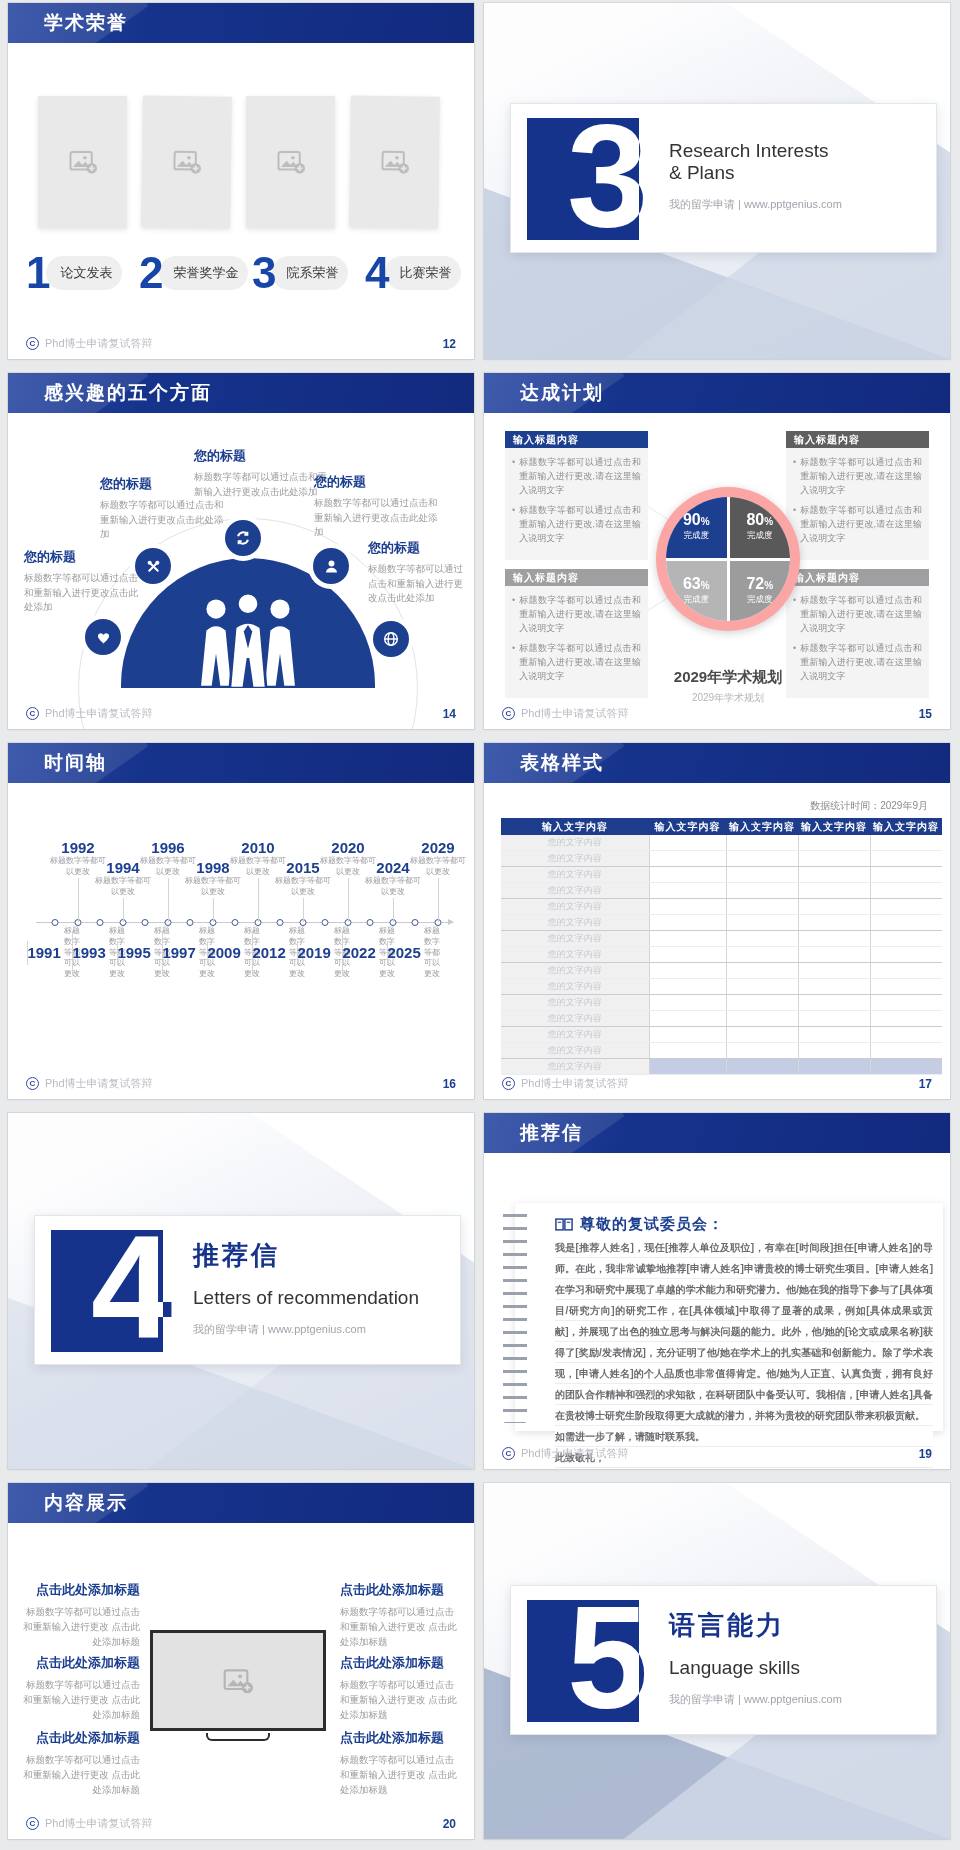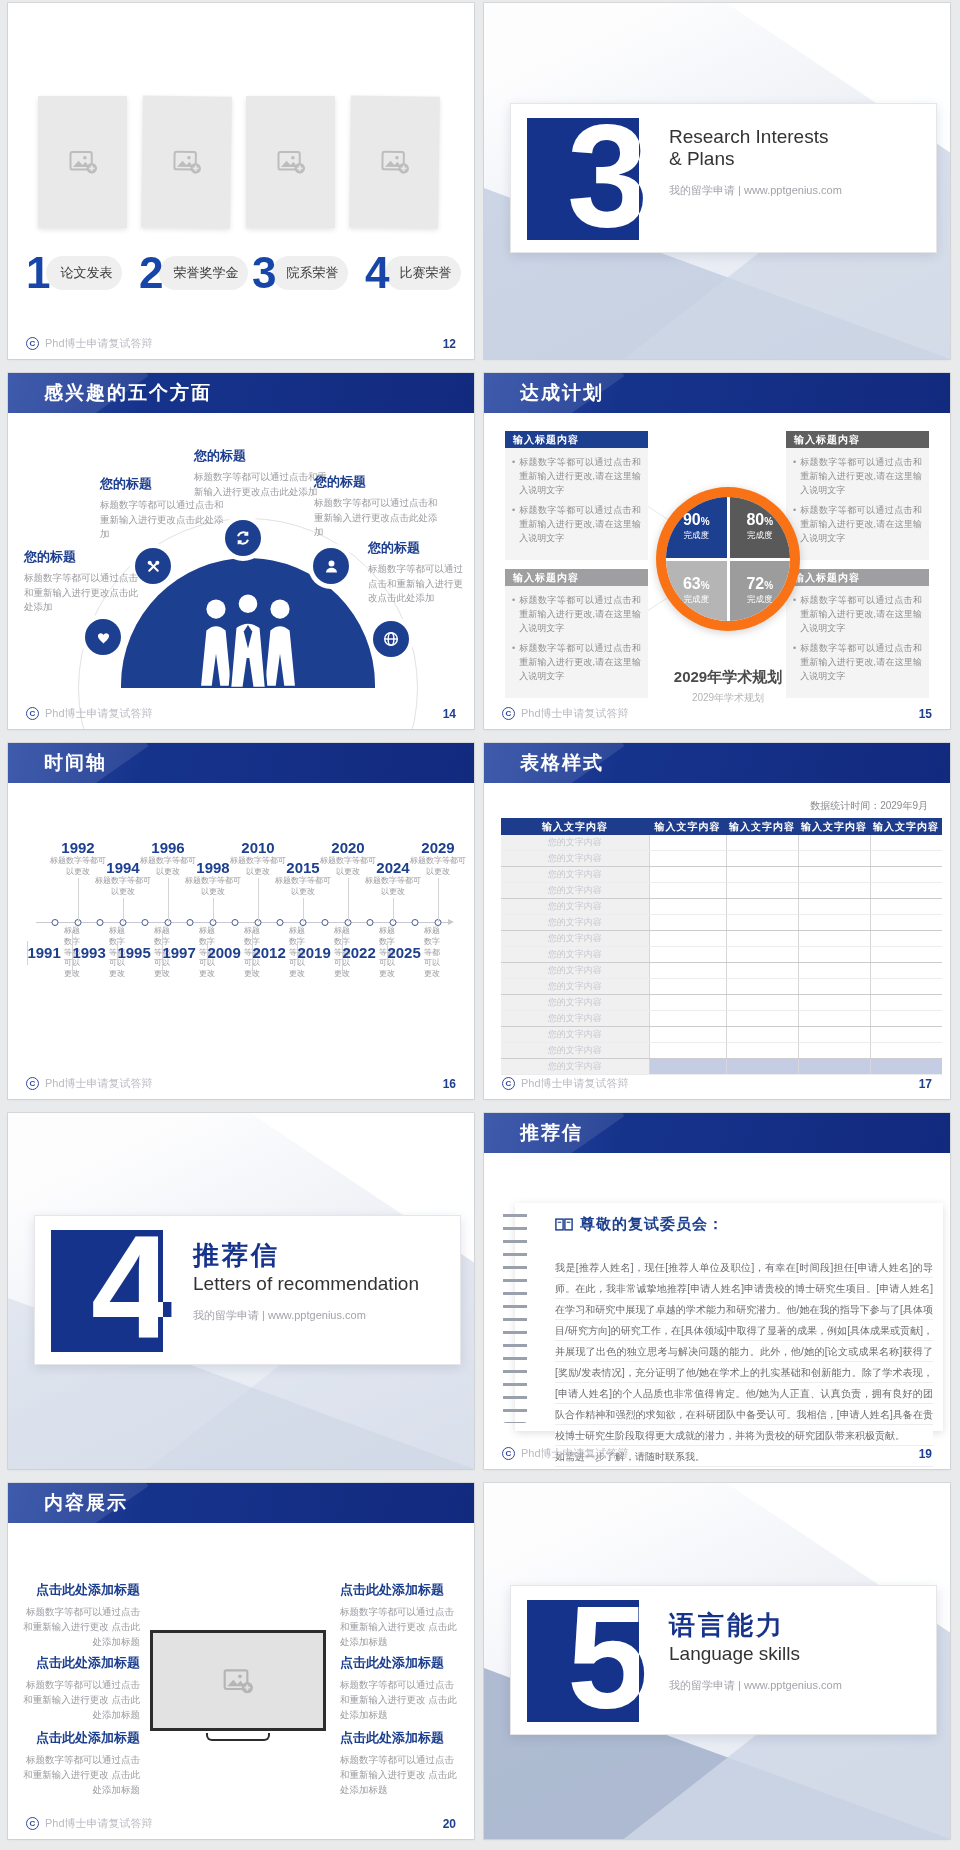--- a/index.html
+++ b/index.html
@@ -43,41 +43,41 @@
           border:1px solid #e6e6e9;box-shadow:0 3px 10px rgba(60,70,110,.14);}
   .numwrap{position:absolute;left:16px;top:14px;width:190px;height:122px;}
   .nsq{position:absolute;left:0;top:0;width:112px;height:122px;background:#16338c;z-index:1;}
   .bn{position:absolute;left:40px;top:0;width:130px;height:122px;font-weight:bold;font-size:146px;
       line-height:116px;letter-spacing:-5px;}
   .bn.blue{color:#16338c;z-index:0;}
   .nclip{position:absolute;left:0;top:0;width:112px;height:122px;overflow:hidden;z-index:2;}
   .nclip .bn{color:#fff;}
   .ban-text{position:absolute;left:158px;top:22px;right:10px;}
   .ban-cn{font-size:26px;font-weight:bold;color:#16338c;letter-spacing:3px;}
-  .ban-en{font-size:19px;color:#333;margin-top:0;line-height:1.15;}
+  .ban-en{font-size:19px;color:#333;margin-top:14px;line-height:1.15;}
   .ban-tag{font-size:11px;color:#a2a3ab;margin-top:13px;}
   
   .asp-block{position:absolute;width:132px;}
   .asp-h{font-size:13px;font-weight:bold;color:#1d3f8f;margin-bottom:5px;}
   .asp-b{font-size:9.5px;color:#9a9aa0;line-height:1.55;}
   .ring{position:absolute;left:70px;top:145px;width:340px;height:340px;border:1px solid #e2e2e6;border-radius:50%;}
   .dome{position:absolute;left:113px;top:185px;width:254px;height:130px;background:#1d3f8f;
         border-radius:254px 254px 0 0;display:flex;justify-content:center;align-items:flex-end;overflow:hidden;}
   .cicon{position:absolute;width:36px;height:36px;background:#1d3f8f;border-radius:50%;
          display:flex;align-items:center;justify-content:center;box-shadow:0 0 0 5px #fff;}
   
   .xline{position:absolute;left:54px;top:185px;width:380px;height:1px;background:#ececec;}
   .xline.a{transform:rotate(33deg);} .xline.b{transform:rotate(-33deg);}
   .pbox{position:absolute;width:143px;font-size:0;}
   .pbox .ph{height:17px;font-size:10px;font-weight:bold;color:#fff;line-height:17px;padding-left:8px;letter-spacing:1px;}
   .pbox .pb{background:#f4f4f4;padding:8px 7px;}
   .ph.blue{background:#1d3f8f;} .ph.dark{background:#5f5f5f;} .ph.gray{background:#9f9fa1;}
   .bullet{display:flex;gap:4px;font-size:9px;color:#8f8f93;line-height:1.55;margin-bottom:6px;text-align:justify;}
   .bullet i{font-style:normal;color:#9a9a9a;}
-  .piewrap{position:absolute;left:172px;top:114px;width:144px;height:144px;background:#f97316;border-radius:50%;
+  .piewrap{position:absolute;left:172px;top:114px;width:144px;height:144px;background:#fca5a5;border-radius:50%;
            box-shadow:0 2px 8px rgba(0,0,0,.18);display:flex;align-items:center;justify-content:center;}
   .pie{width:124px;height:124px;border-radius:50%;overflow:hidden;display:grid;
        grid-template-columns:1fr 1fr;grid-template-rows:1fr 1fr;gap:3px;background:#fff;}
   .q{display:flex;flex-direction:column;align-items:center;justify-content:center;color:#fff;}
   .q .pct{font-size:16px;font-weight:bold;line-height:1;}
   .q .pct i{font-style:normal;font-size:10px;font-weight:bold;}
   .q .ql{font-size:8.5px;margin-top:2px;}
   .q1{background:#1d3f8f;} .q2{background:#595959;} .q3{background:#b5b5b5;} .q4{background:#9c9c9c;}
   .pie-cap{position:absolute;left:144px;top:295px;width:200px;text-align:center;font-size:15px;color:#4a4a4a;font-weight:bold;}
   .pie-sub{position:absolute;left:144px;top:318px;width:200px;text-align:center;font-size:10px;color:#b5b5b9;}
@@ -106,39 +106,42 @@
   table.ppt td.c1{background:#f0f0f1;}
   table.ppt tr.hl td{background:#c5cde4;}
   table.ppt tr.hl td.c1{background:#f0f0f1;}
   
   .paper{position:absolute;left:31px;top:90px;width:428px;height:228px;background:#fff;
          box-shadow:0 2px 8px rgba(0,0,0,.13);padding:12px 10px 8px 40px;}
   .coil{position:absolute;left:-12px;top:8px;bottom:8px;width:24px;
         background:repeating-linear-gradient(180deg,transparent 0 3px,#9aa0ac 3px 6px,transparent 6px 13px);
         border-radius:3px;}
   .sal{display:flex;align-items:center;gap:7px;font-size:15px;font-weight:bold;color:#1d3f8f;letter-spacing:1px;}
-  .ltr-body{margin-top:23px;font-size:10px;color:#6b6b70;line-height:21px;text-align:justify;
-            background:repeating-linear-gradient(#fff 0 20px,#ededef 20px 21px);}
+  .ltr-body{margin-top:3px;font-size:10px;color:#6b6b70;line-height:21px;text-align:justify;
+            background:repeating-linear-gradient(#fff 0 20px,#ededef 20px 21px);font-weight:bold;}
   
   .tv{position:absolute;left:142px;top:147px;width:176px;height:101px;background:#e2e2e2;
       border:3px solid #2d2d2d;display:flex;align-items:center;justify-content:center;}
   .tv-stand{position:absolute;left:198px;top:250px;width:64px;height:8px;
             border-left:2px solid #2d2d2d;border-right:2px solid #2d2d2d;
             border-bottom:2px solid #2d2d2d;border-radius:0 0 6px 6px;}
   .sc-block{position:absolute;width:120px;}
   .sc-block.left{text-align:right;} .sc-block.right{text-align:left;}
   .sc-h{font-size:13px;font-weight:bold;color:#1d3f8f;margin-bottom:5px;}
   .sc-b{font-size:9.5px;color:#9a9aa0;line-height:1.6;}
 </style>
 </head>
 <body>
 
 <div class="board">
 
   <div class="slide">
+    <div class="shead">
+      <div class="t">学术荣誉</div>
+    </div>
     <div class="cards">
       <div class="card">
         <svg width="30" height="30" viewBox="0 0 24 24">
             <rect x="2" y="4" width="17" height="14" rx="1.5" fill="none" stroke="#bdbdbd" stroke-width="1.6"></rect>
             <circle cx="13.5" cy="8.5" r="1.4" fill="#bdbdbd"></circle>
             <path d="M4 16 l4.5-5 3 3.4 2.5-2.6 3 4.2z" fill="#bdbdbd"></path>
             <circle cx="19" cy="17" r="4.2" fill="#bdbdbd"></circle>
             <path d="M19 14.8v4.4 M16.8 17h4.4" stroke="#e9e9e9" stroke-width="1.4"></path>
           </svg>
       </div>

